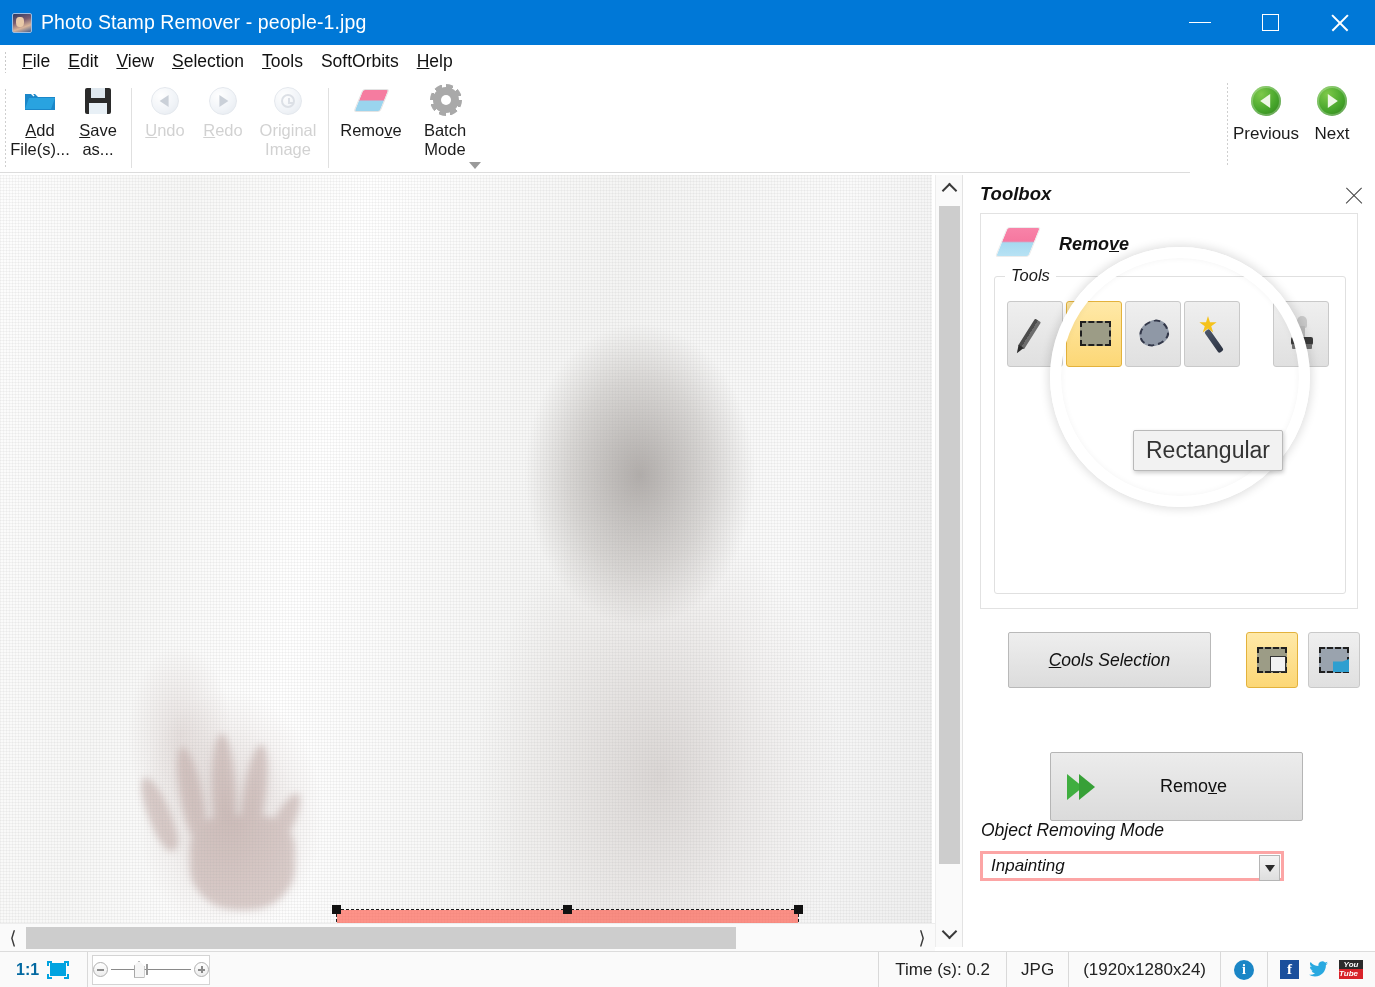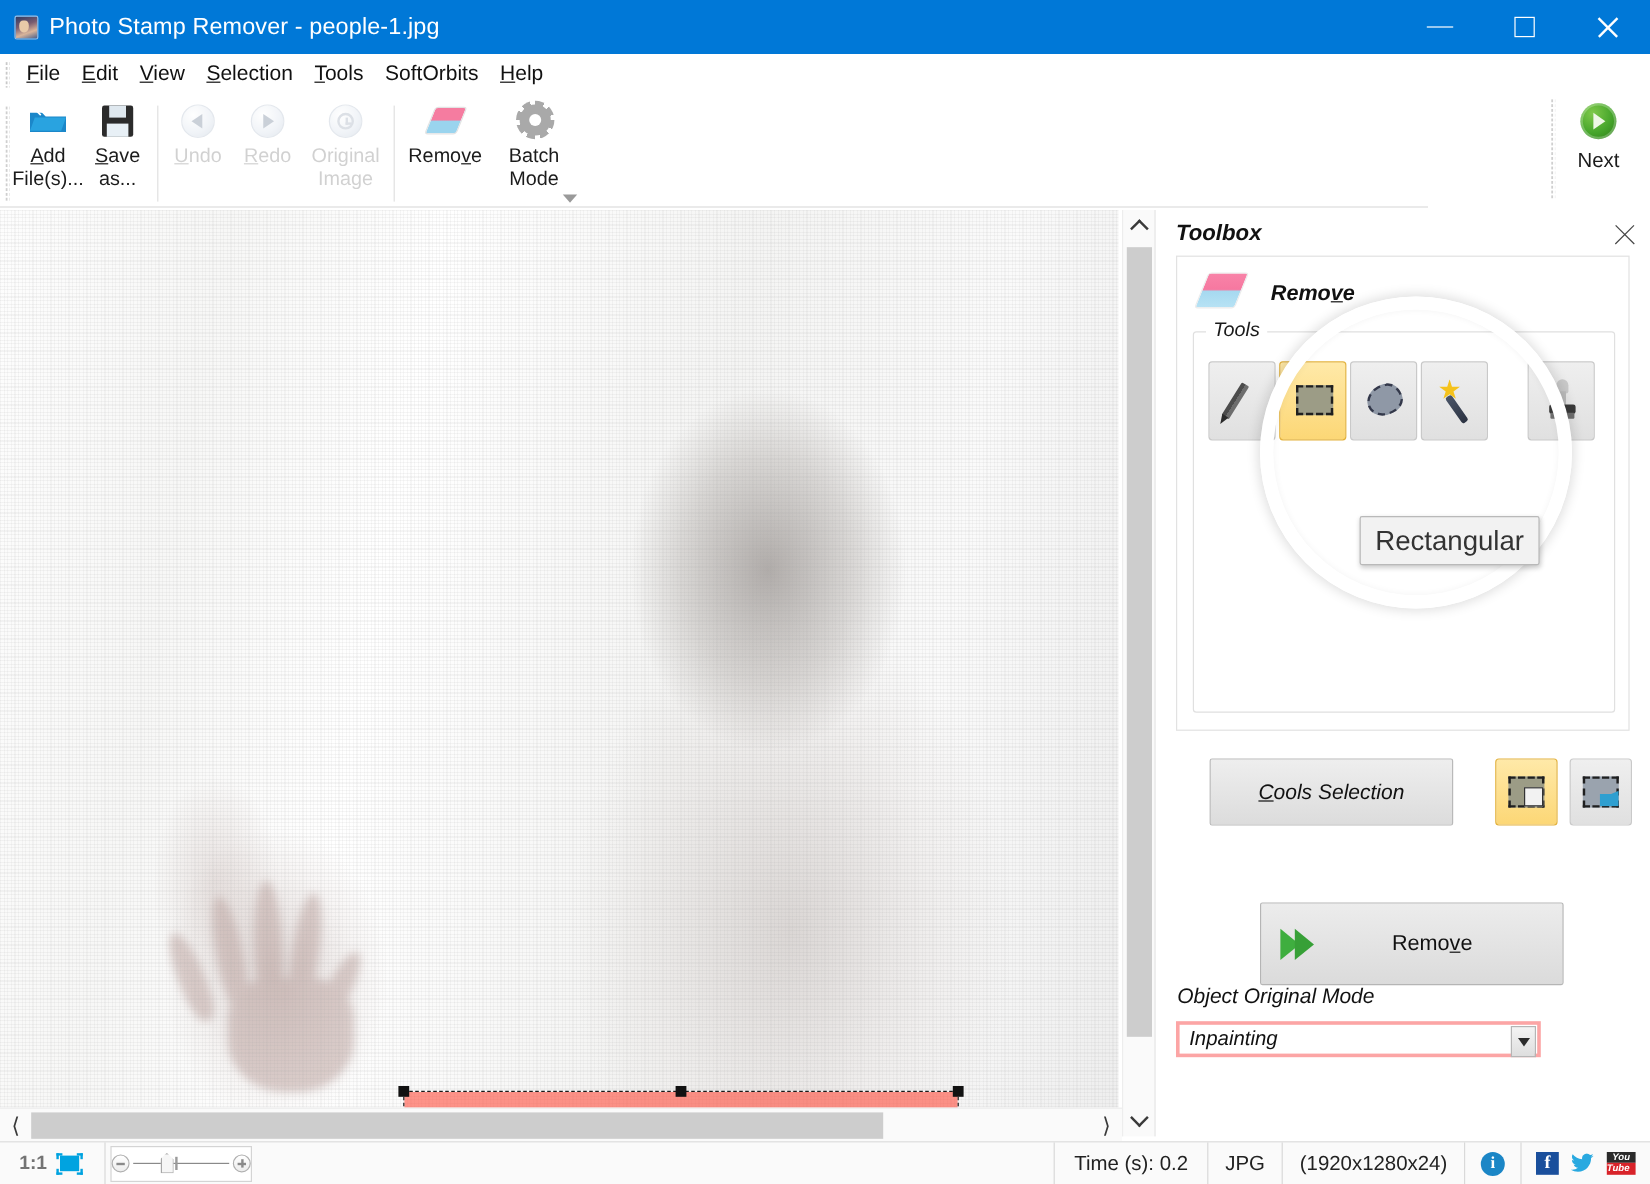--- a/index.html
+++ b/index.html
@@ -316,21 +316,21 @@
   .remove-lbl u { text-decoration: underline; }
 
   
   .statusbar {
     position:absolute; left:0; top:951px; width:1375px; height:36px;
     background:#fafafa; border-top:1px solid #dcdcdc; display:flex; align-items:center;
   }
   .sb-cell { height:36px; display:flex; align-items:center; padding:0 10px; font-size:17px; color:#222;
     border-right:1px solid #d9d9d9; white-space:nowrap; }
   .sb-cell.noborder { border-right:none; }
-  .sb-ratio { color:#737373; font-weight:700; font-size:16px; padding:0 8px; }
+  .sb-ratio { color:#0369a1; font-weight:700; font-size:16px; padding:0 8px; }
   .sb-fit { width:22px; height:18px; position:relative; margin-right:8px; }
   .sb-fit .inner { position:absolute; left:3px; top:2px; width:16px; height:13px; background:#00a3e0; }
   .sb-fit .c { position:absolute; width:5px; height:5px; border:2px solid #00a3e0; }
   .sb-fit .c1{left:0;top:0;border-right:none;border-bottom:none;}
   .sb-fit .c2{right:0;top:0;border-left:none;border-bottom:none;}
   .sb-fit .c3{left:0;bottom:0;border-right:none;border-top:none;}
   .sb-fit .c4{right:0;bottom:0;border-left:none;border-top:none;}
   .zoom-panel { width:118px; height:30px; background:#fff; border:1px solid #d4d4d4;
     display:flex; align-items:center; justify-content:center; position:relative; margin-left:4px; }
   .zp-btn { width:15px; height:15px; border-radius:50%; border:1px solid #b0b0b0;
@@ -461,20 +461,26 @@
         <div class="rb-lbl">Batch</div>
         <div class="rb-lbl">Mode</div>
       </div>
       <div class="rb-expand"></div>
     </div>
   </div>
 
   <div class="nav-group">
     <div class="rb-grip" style="height:84px;margin-top:4px;"></div>
     <div class="nav-btn">
+      <div class="nav-circ prev">
+          <i class="tri"></i>
+        </div>
+      <div class="nav-lbl">Previous</div>
+    </div>
+    <div class="nav-btn">
       <div class="nav-circ next">
           <i class="tri"></i>
         </div>
       <div class="nav-lbl">Next</div>
     </div>
   </div>
 
   <div class="canvas-wrap">
     <div class="photo">
       <div class="hand">
@@ -570,21 +576,21 @@
           <div class="sm-btn sel">
               <i class="sel-save"></i>
             </div>
           <div class="sm-btn sm-gap">
               <i class="sel-load"></i>
             </div>
         </div>
       </div>
     </div>
 
-    <div class="orm-label">Object Original Mode</div>
+    <div class="orm-label">Object Removing Mode</div>
     <div class="combo">
       <span class="combo-val">Inpainting</span>
       <span class="combo-arrow">
           <i></i>
         </span>
     </div>
   </div>
 
   <div class="magnifier"></div>
   <div class="tooltip">Rectangular</div>

